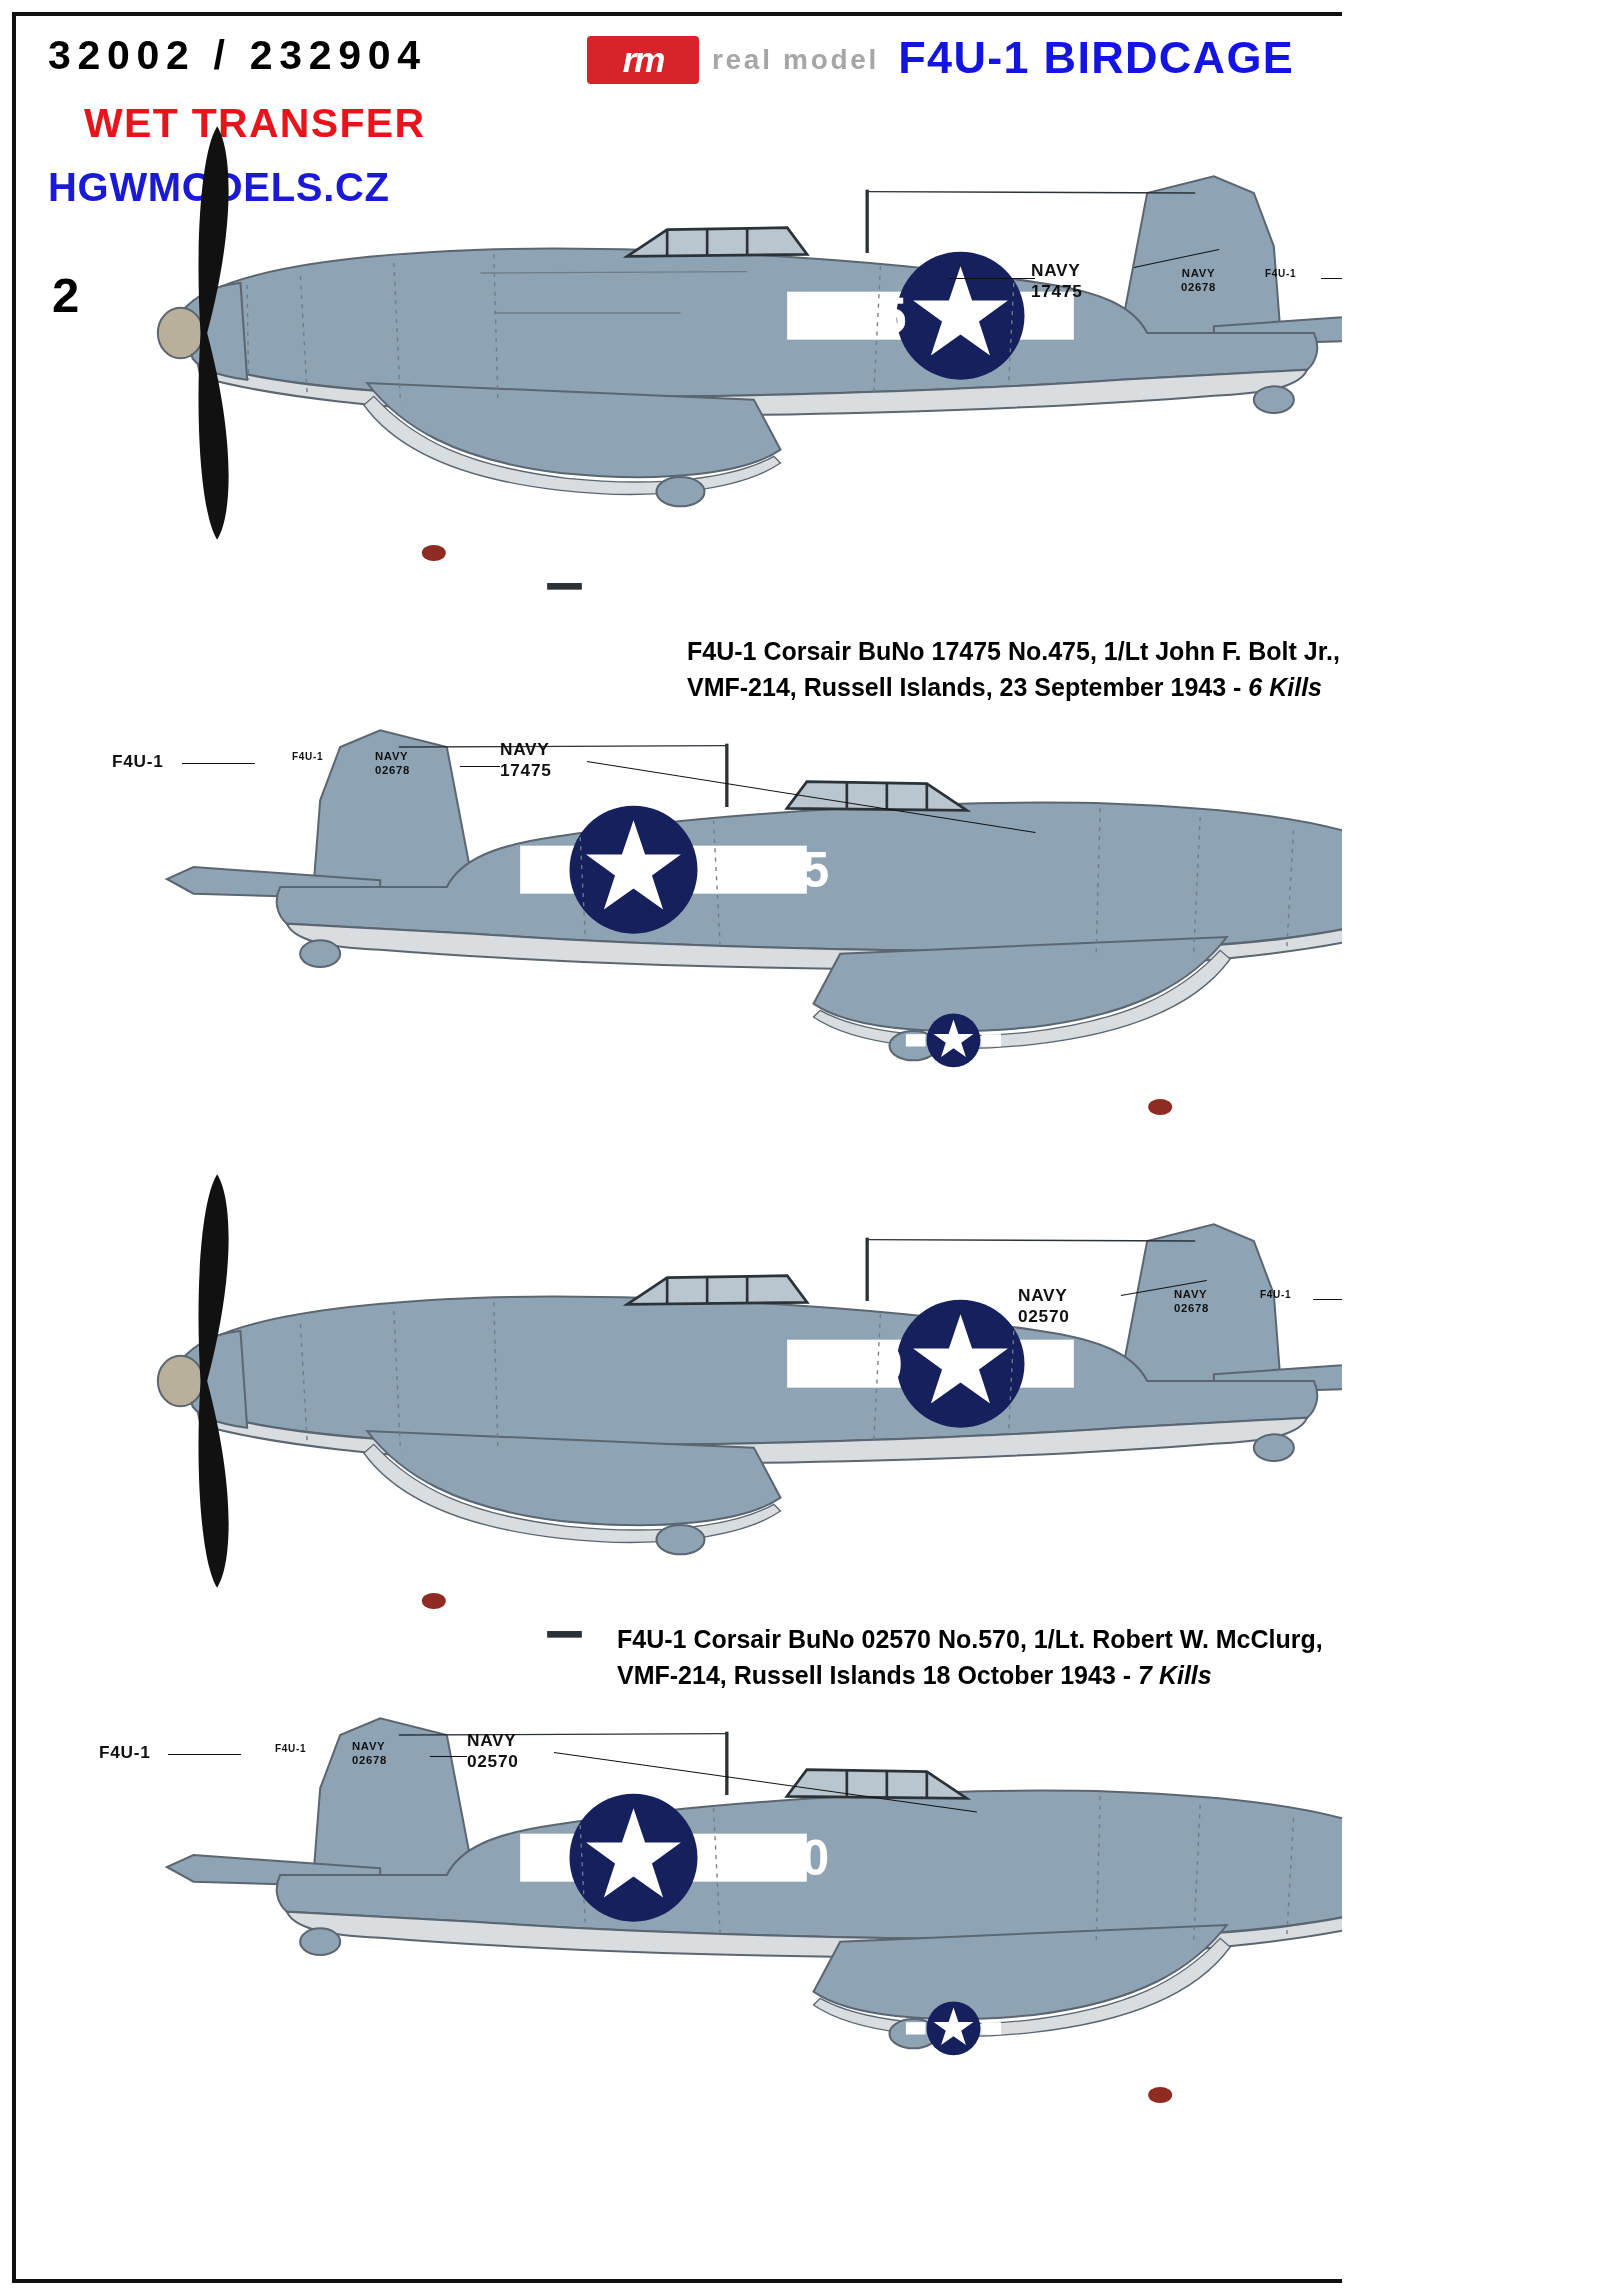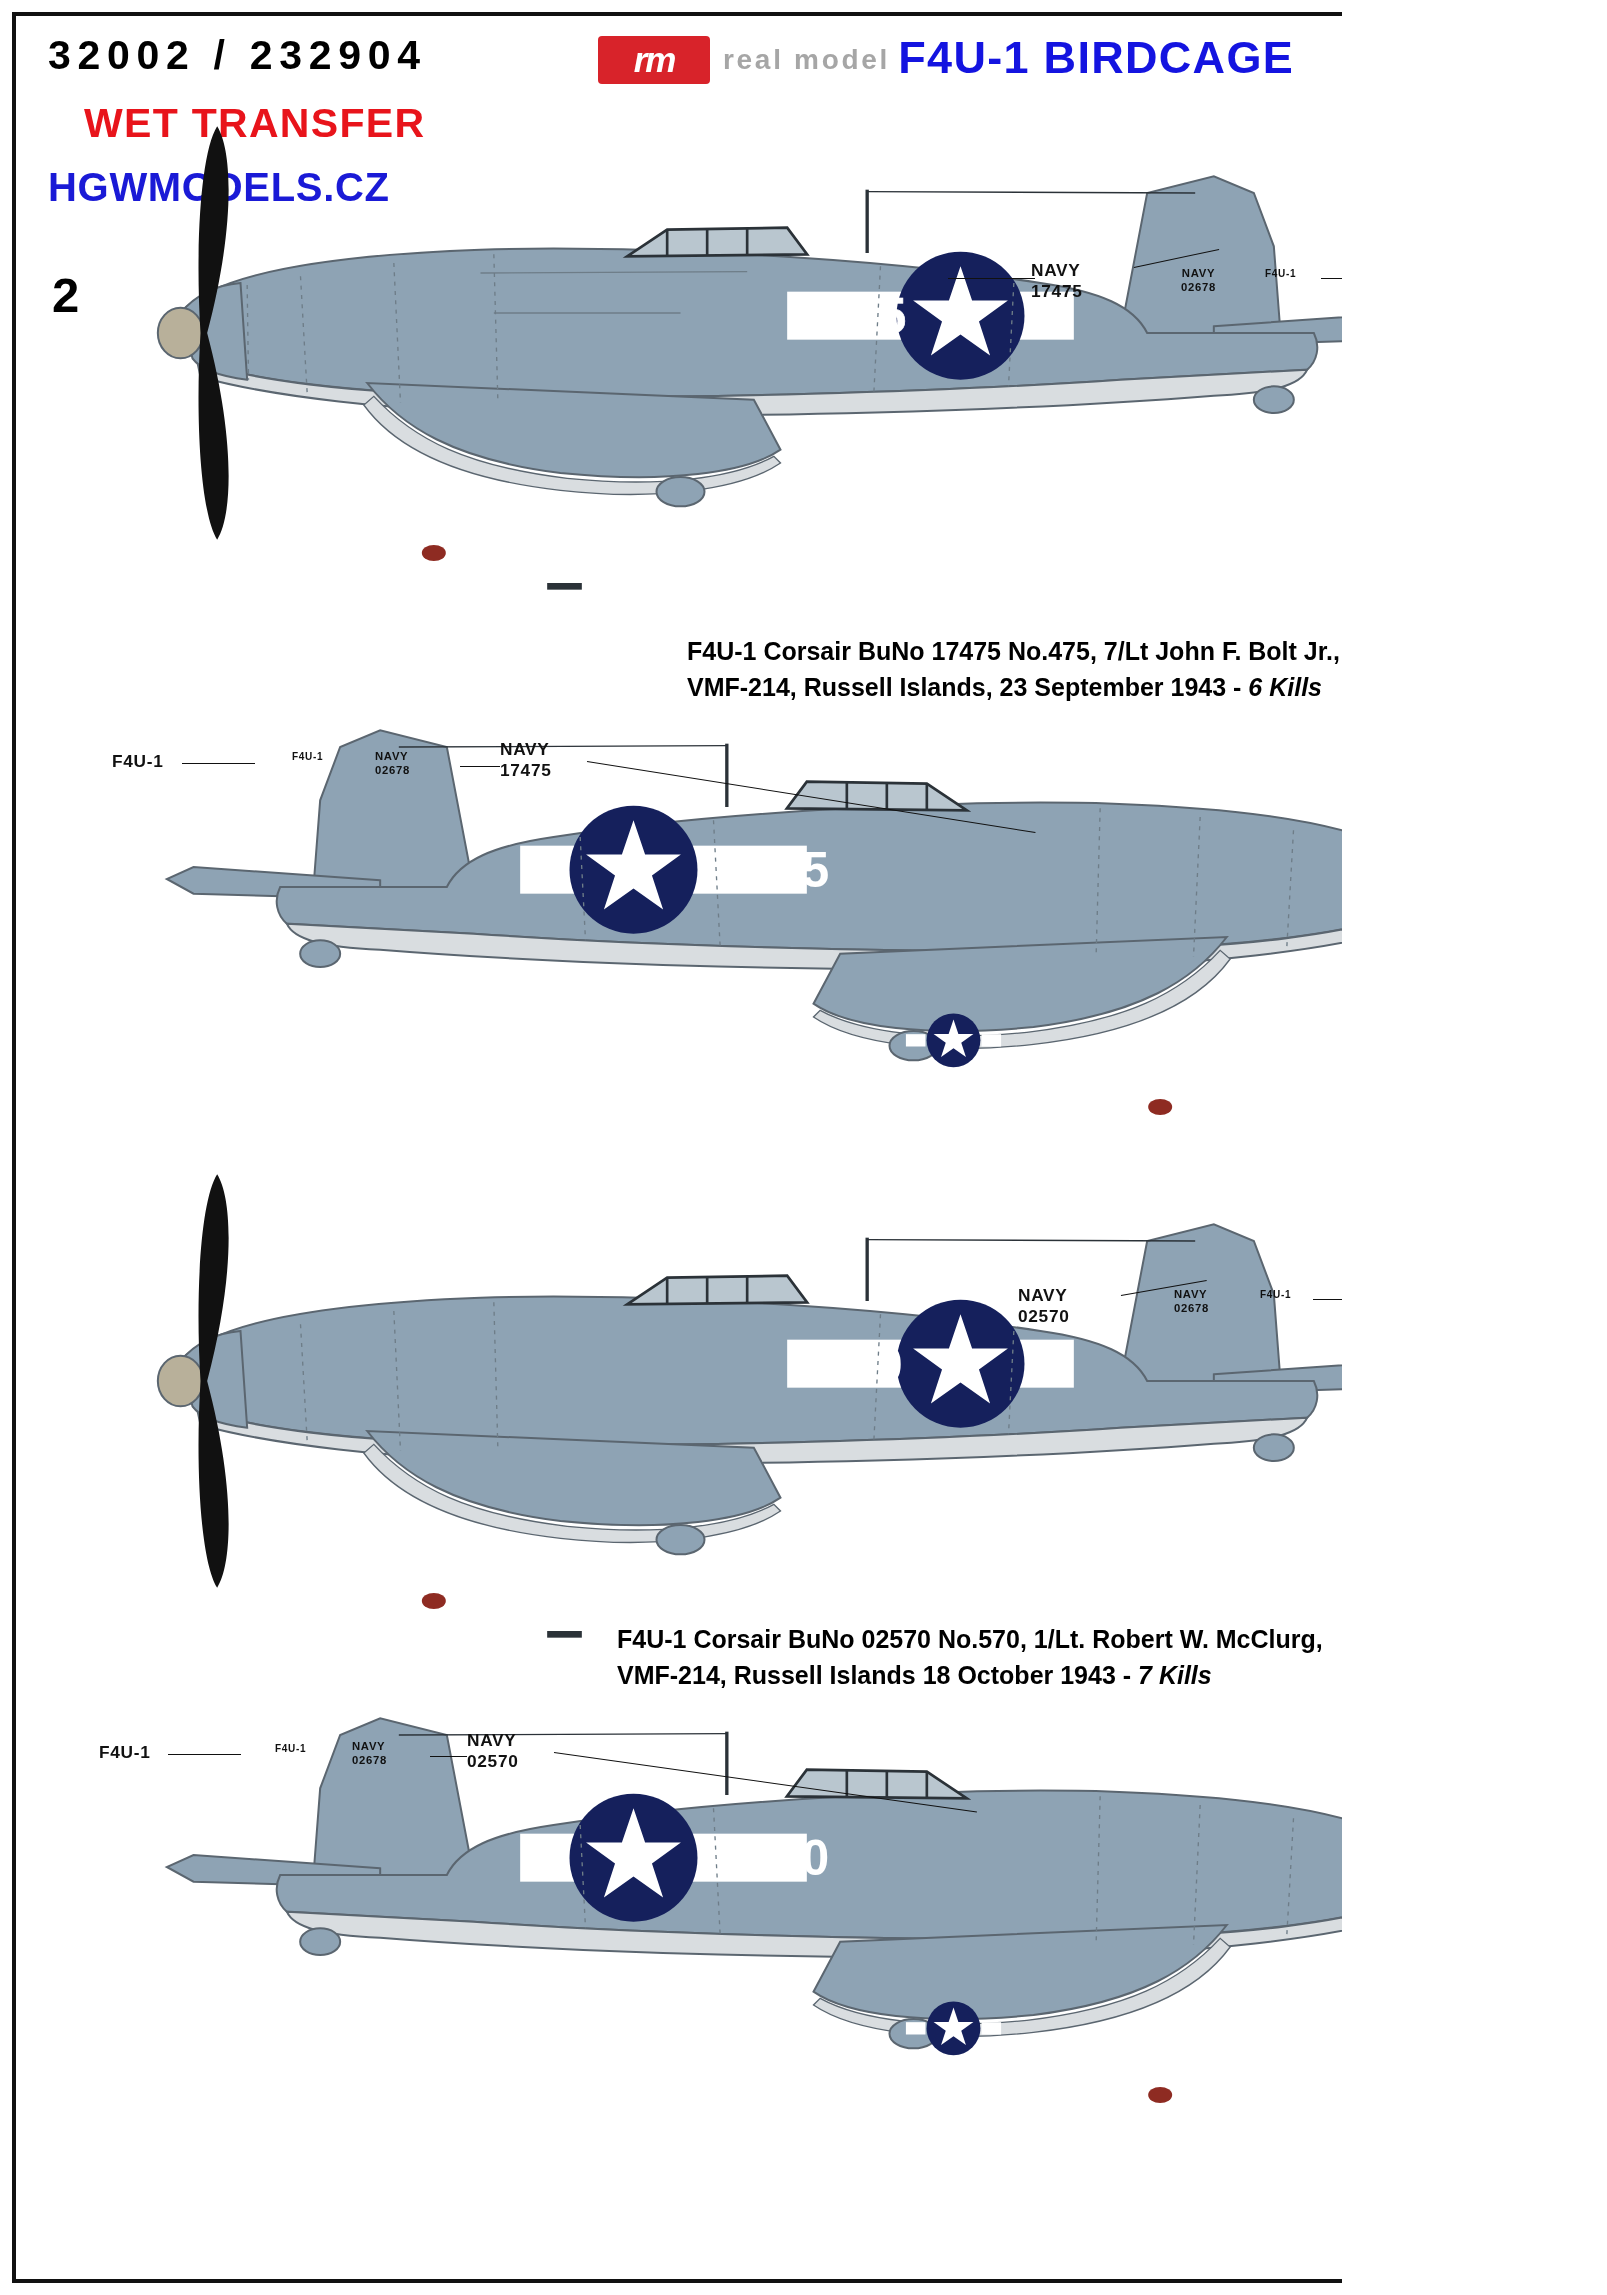--- a/index.html
+++ b/index.html
@@ -39,21 +39,21 @@
     font-size:40px; font-weight:700; color:#1a1ad6;
     letter-spacing:0.7px; white-space:nowrap;
   }
   .hdr-title {
     position:absolute; right:48px; top:32px;
     font-size:45px; font-weight:700; color:#1414e0;
     letter-spacing:1.3px; white-space:nowrap;
   }
   .logo {
     position:absolute; left:587px; top:35px;
-    width:347px; height:52px;margin-left:11px;
+    width:347px; height:52px;
   }
   .logo-mark {
     position:absolute; left:0; top:1.3px;
     width:112px; height:48px;
     background:#d8232a;
     border-radius:4px;
     color:#fff; font-weight:700; font-size:35px;
     line-height:48px; text-align:center; letter-spacing:-2px;
     font-style:italic;
   }
@@ -202,21 +202,21 @@
   <div class="leader" style="left:948px; top:278px; width:87px;"></div>
   <div class="callout" style="left:1391px; top:266px;">F4U-1</div>
   <div class="leader" style="left:1321px; top:278px; width:63px;"></div>
   <div class="callout" style="left:1181px; top:267px; font-size:11.3px; text-align:center;">
     <span>NAVY</span><br>
     <span>02678</span>
   </div>
   <div class="callout" style="left:1265px; top:268px; font-size:10px;">F4U-1</div>
 
   <div class="caption" style="left:687px; top:634px;">
-    <div>F4U-1 Corsair BuNo 17475 No.475, 7/Lt John F. Bolt Jr.,</div>
+    <div>F4U-1 Corsair BuNo 17475 No.475, 1/Lt John F. Bolt Jr.,</div>
     <div>
       <span>VMF-214, Russell Islands, 23 September 1943 - </span><span class="kills">6 Kills</span>
     </div>
   </div>
 
   <div class="plane" style="left:113px; top:667px;">
     <svg width="1401" height="480" viewBox="0 0 2100 720">
       <defs>
         <g id="star-insignia-p">
           <circle cx="0" cy="0" r="96" fill="#15205c"></circle>

